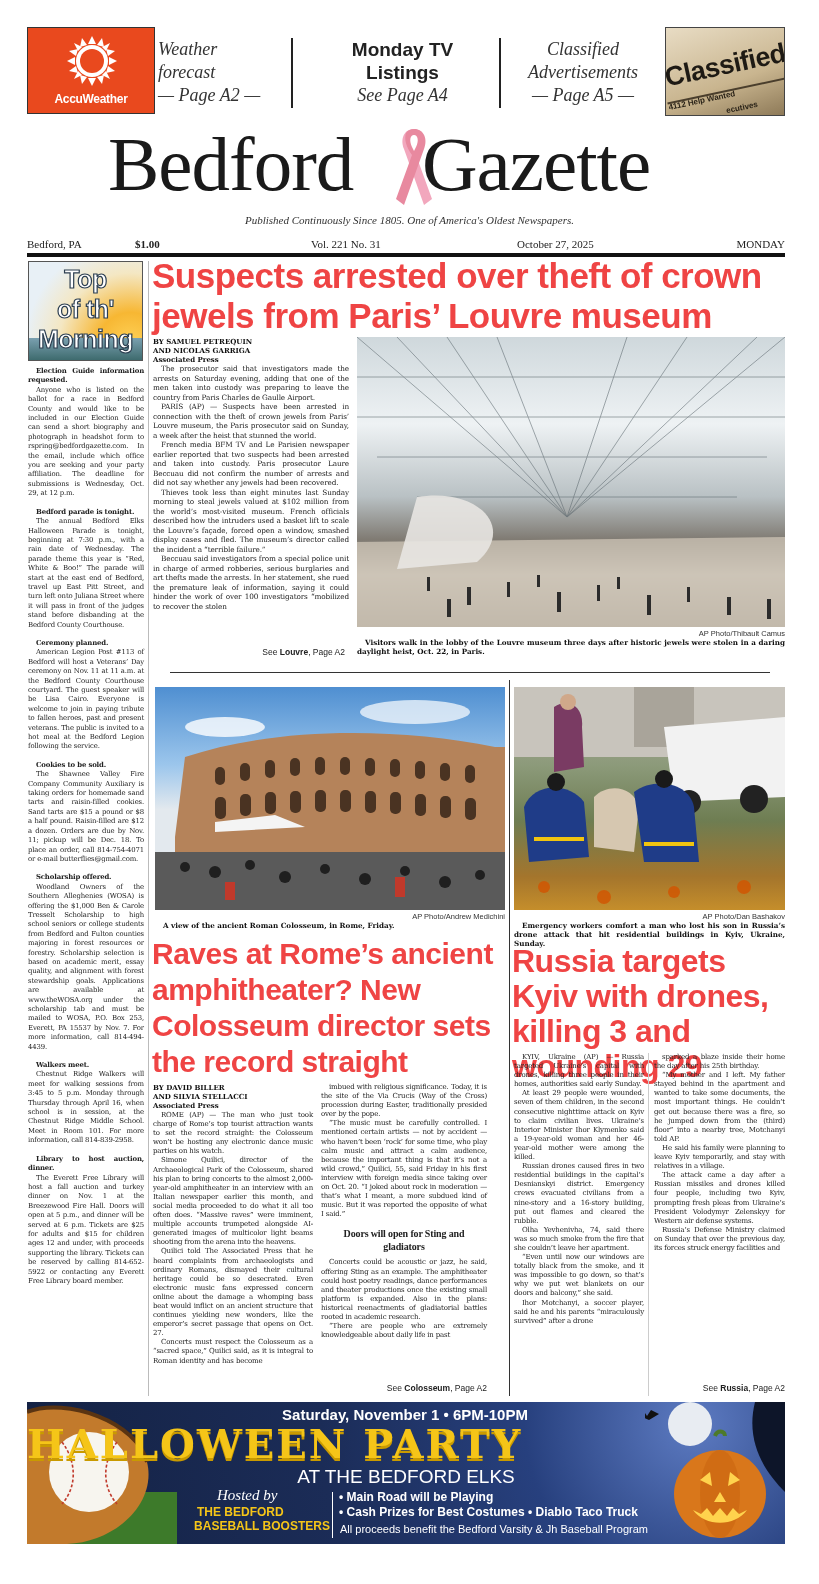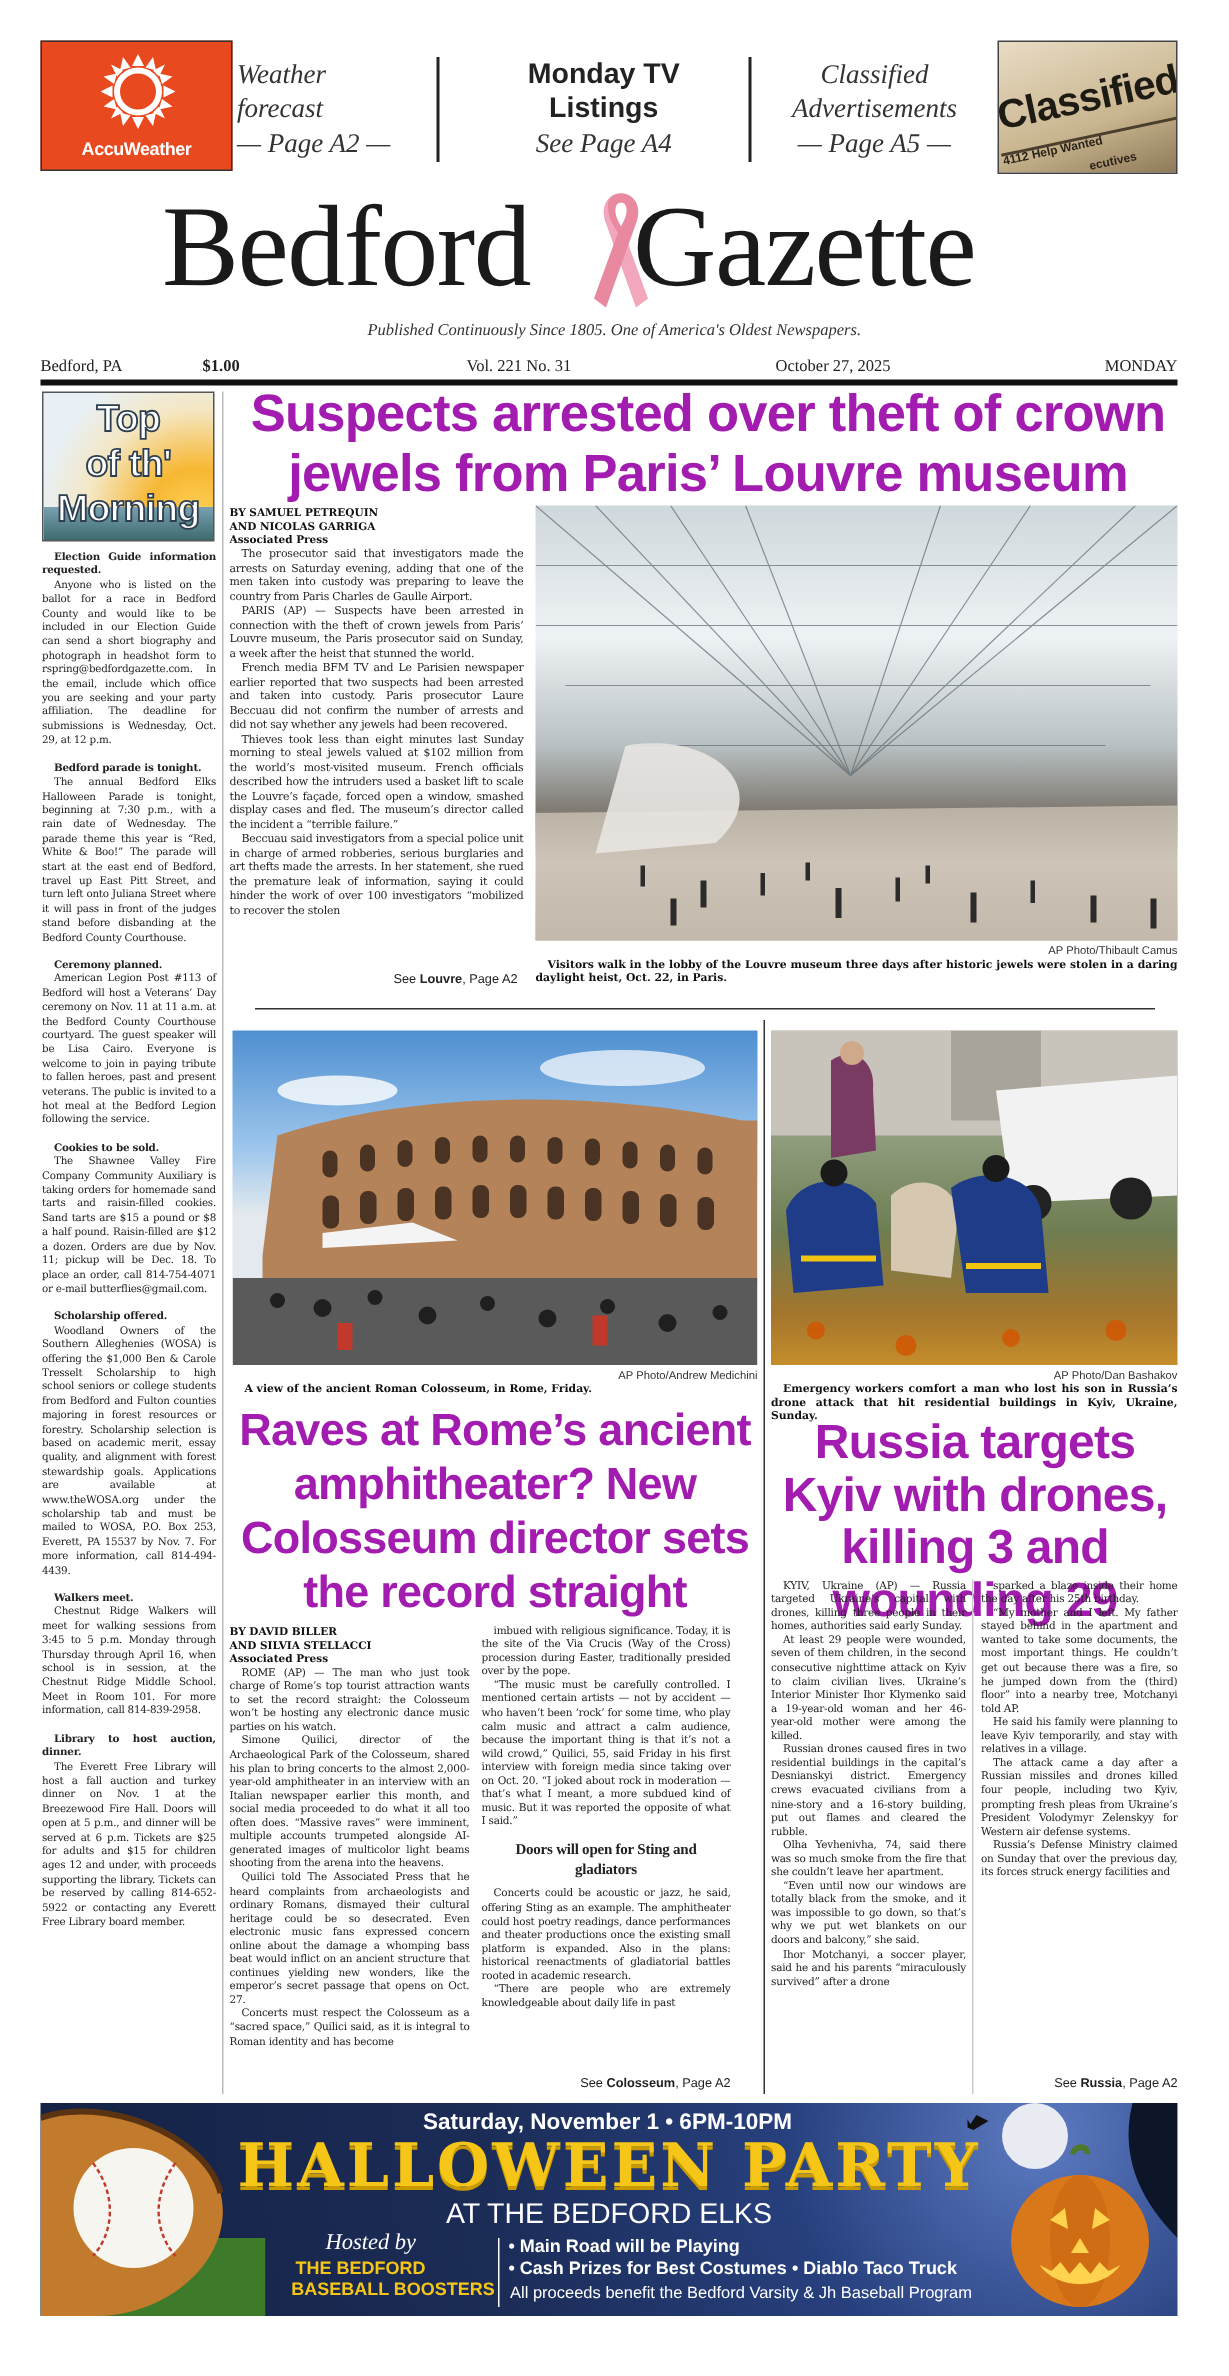--- a/index.html
+++ b/index.html
@@ -4,21 +4,21 @@
 <style>
 *{box-sizing:border-box;margin:0;padding:0}
 body{width:819px;height:1584px;background:#fff;font-family:"DejaVu Serif",serif;color:#111;position:relative;overflow:hidden}
 .abs{position:absolute}
 .serif{font-family:"Liberation Serif",serif}
 .sans{font-family:"Liberation Sans",sans-serif}
 p{text-align:justify;text-indent:8px}
 .body-txt{font-family:"DejaVu Serif",serif;font-size:7px;line-height:9.2px;letter-spacing:-0.15px;color:#222}
 .brief-head{font-weight:bold;text-indent:8px}
 .brief{margin-bottom:9px}
-.hl{font-family:"Liberation Sans",sans-serif;font-weight:bold;color:#a21caf;text-align:center;letter-spacing:-0.5px}
+.hl{font-family:"Liberation Sans",sans-serif;font-weight:bold;color:#ef4444;text-align:left;letter-spacing:-0.5px}
 .byline{text-align:left;font-weight:bold;font-size:7px;line-height:9px;font-family:"DejaVu Serif",serif}
 .credit{font-family:"Liberation Sans",sans-serif;font-size:7.5px;text-align:right;color:#333}
 .caption{font-family:"DejaVu Serif",serif;font-weight:bold;font-size:7.2px;line-height:9px;text-indent:8px;text-align:justify}
 .see{font-family:"Liberation Sans",sans-serif;font-size:8.5px;text-align:right;color:#222}
 .see b{font-weight:bold}
 .vrule{position:absolute;width:2px;background:#222}
 </style>
 </head>
 <body>
 
@@ -330,21 +330,21 @@
     <path d="M110 0 C100 40 120 70 140 90 L140 0 Z" fill="#0d1529"></path>
     <path d="M70 34 C72 28 80 28 80 34" stroke="#4d7a2a" stroke-width="4" fill="none"></path>
     <ellipse cx="75" cy="92" rx="46" ry="44" fill="#d9771b"></ellipse>
     <ellipse cx="75" cy="92" rx="20" ry="44" fill="#c96510" opacity="0.6"></ellipse>
     <polygon points="55,78 65,70 67,84" fill="#ffd34d"></polygon>
       <polygon points="95,78 85,70 83,84" fill="#ffd34d"></polygon>
     <polygon points="75,90 69,100 81,100" fill="#ffd34d"></polygon>
     <path d="M48 108 C60 125 90 125 102 108 L94 112 L88 106 L82 114 L75 106 L68 114 L62 106 L56 112 Z" fill="#ffd34d"></path>
   </svg>
   <div class="abs sans" style="left:0;width:756px;top:4px;text-align:center;color:#fff;font-weight:bold;font-size:15px">Saturday, November 1 • 6PM-10PM</div>
-  <div class="abs" style="left:0;width:758px;top:20px;text-align:center;color:#f5c518;font-family:'DejaVu Serif',serif;font-weight:bold;font-size:40px;letter-spacing:2px;line-height:44px;text-shadow:0 3px 0 #c99a00">HALLOWEEN PARTY</div>
+  <div class="abs" style="left:0;width:758px;top:20px;text-align:left;color:#f5c518;font-family:'DejaVu Serif',serif;font-weight:bold;font-size:40px;letter-spacing:2px;line-height:44px;text-shadow:0 3px 0 #c99a00">HALLOWEEN PARTY</div>
   <div class="abs sans" style="left:0;width:758px;top:64px;text-align:center;color:#fff;font-size:19px;line-height:22px">AT THE BEDFORD ELKS</div>
   <div class="abs serif" style="left:190px;top:85px;color:#fff;font-style:italic;font-size:15px">Hosted by</div>
   <div class="abs sans" style="left:170px;width:130px;top:103px;text-align:left;color:#f5c518;font-weight:bold;font-size:12px;line-height:14px">THE BEDFORD</div>
   <div class="abs sans" style="left:165px;width:140px;top:117px;text-align:center;color:#f5c518;font-weight:bold;font-size:12px;line-height:14px">BASEBALL BOOSTERS</div>
   <div class="abs" style="left:305px;top:90px;width:1px;height:46px;background:#fff"></div>
   <div class="abs sans" style="left:312px;top:88px;color:#fff;font-weight:bold;font-size:12px;line-height:15px">• Main Road will be Playing</div>
   <div class="abs sans" style="left:312px;top:103px;color:#fff;font-weight:bold;font-size:12px;line-height:15px">• Cash Prizes for Best Costumes • Diablo Taco Truck</div>
   <div class="abs sans" style="left:313px;top:120px;color:#fff;font-size:11px;line-height:14px">All proceeds benefit the Bedford Varsity &amp; Jh Baseball Program</div>
 </div>
 

